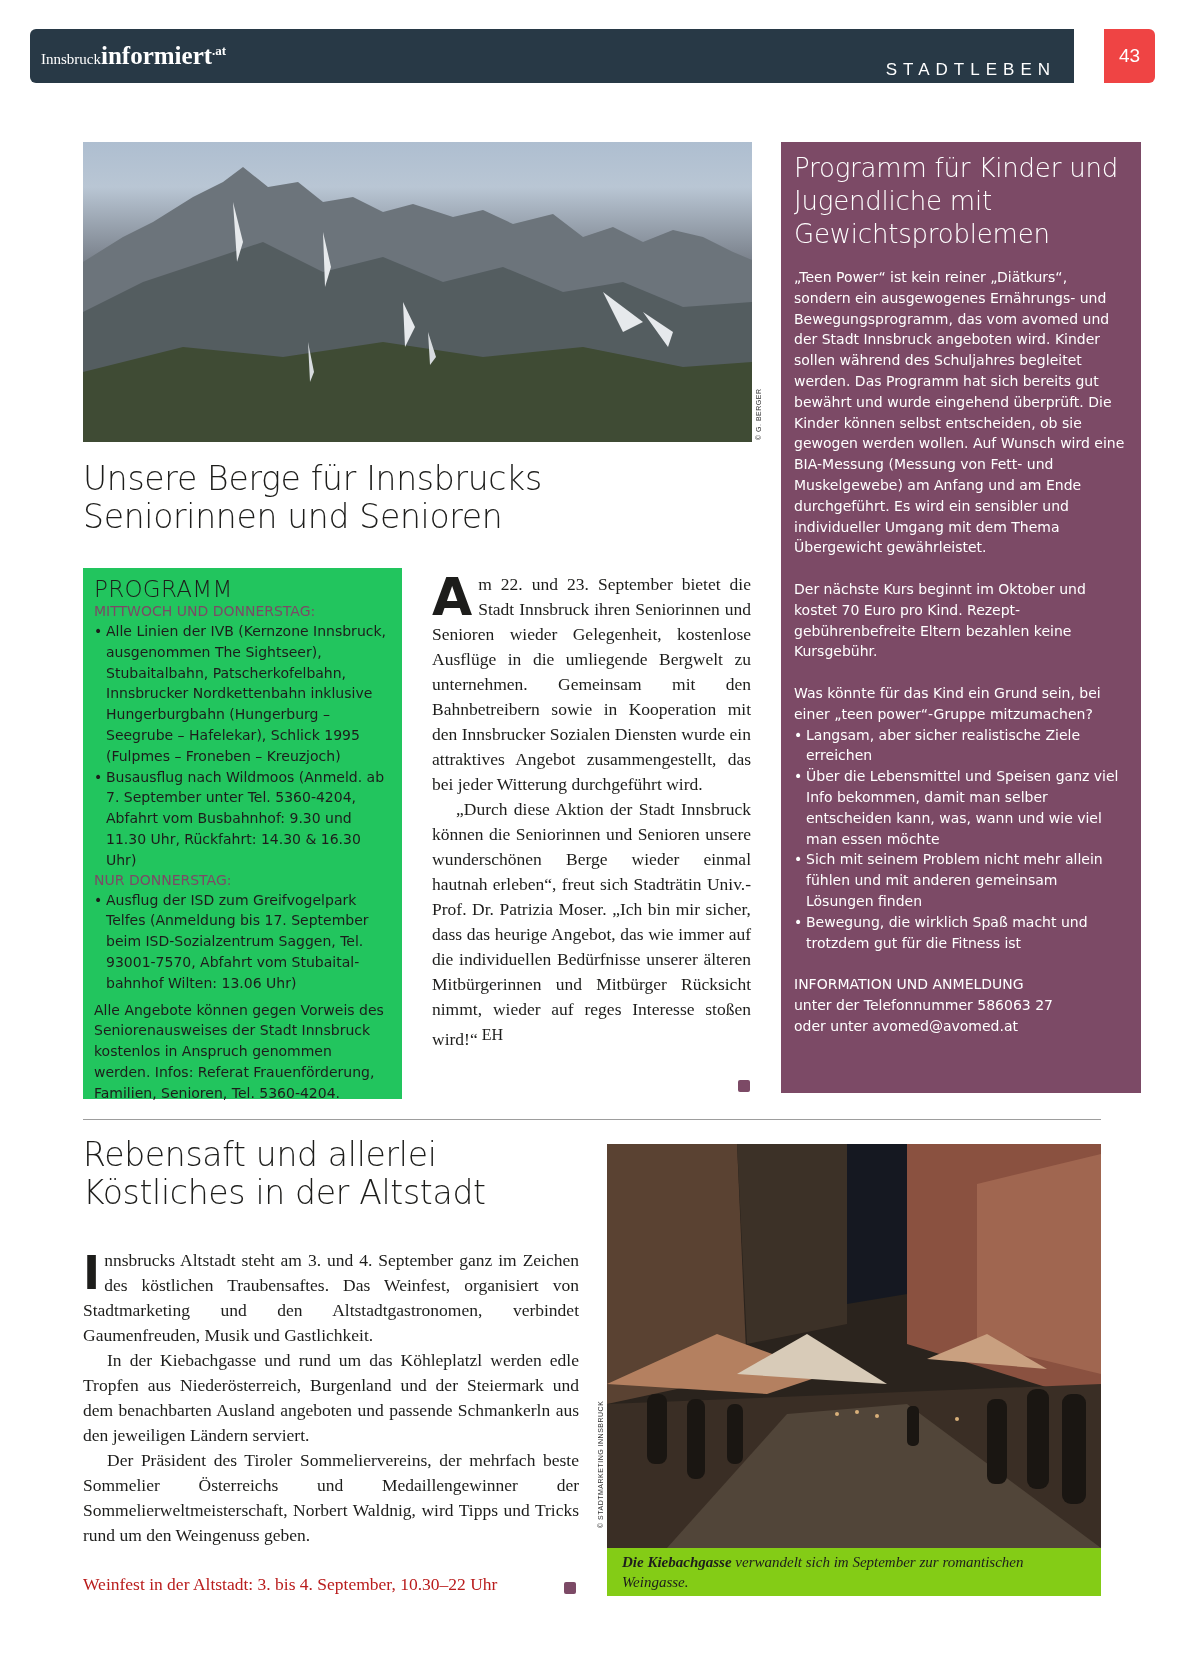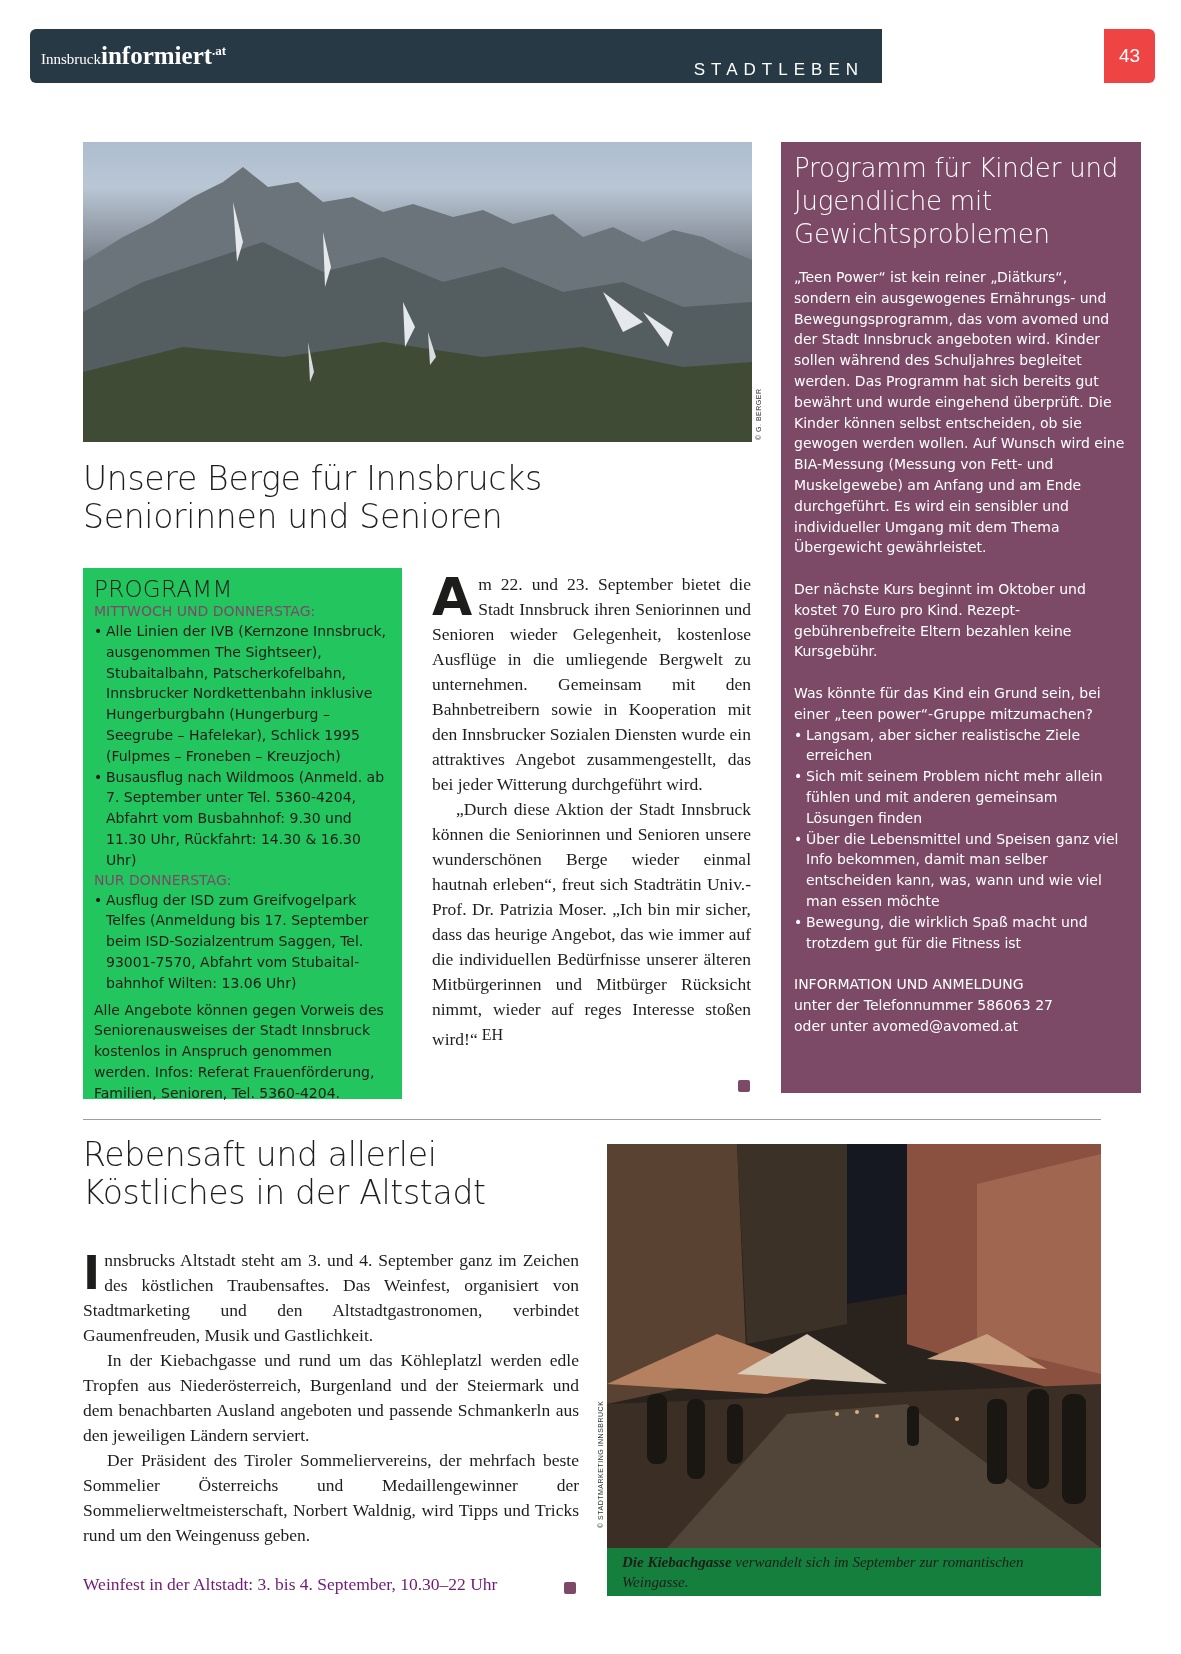--- a/index.html
+++ b/index.html
@@ -1,20 +1,20 @@
 <!DOCTYPE html>
 <html><head>
 <meta charset="utf-8">
 <style>
   * { box-sizing: border-box; margin: 0; padding: 0; }
   html, body { width: 1181px; height: 1654px; background: #ffffff; overflow: hidden; }
   body { position: relative; font-family: "Liberation Sans", sans-serif; color: #1d1d1b; }
 
   
-  .header { position: absolute; left: 30px; top: 29px; width: 852px; height: 54px; background: #283946; border-radius: 6px 0 0 6px; }
+  .header { position: absolute; left: 30px; top: 29px; width: 1044px; height: 54px; background: #283946; border-radius: 6px 0 0 6px; }
   .logo { position: absolute; left: 11px; top: 13px; color: #fff; font-family: "Liberation Serif", "DejaVu Serif", serif; white-space: nowrap; }
   .logo .l1 { font-size: 15px; }
   .logo .l2 { font-size: 25px; font-weight: bold; }
   .logo .l3 { font-size: 13px; vertical-align: 9px; font-weight: bold; }
   .section { position: absolute; right: 18px; top: 31px; color: #fff; font-size: 17px; letter-spacing: 6px; }
   .pagenum { position: absolute; left: 1104px; top: 29px; width: 51px; height: 54px; background: #ef4444; border-radius: 0 6px 6px 0; color: #fff; font-size: 19px; text-align: center; line-height: 54px; }
 
   
   .photo-mountain { position: absolute; left: 83px; top: 142px; width: 669px; height: 300px; overflow: hidden; background: linear-gradient(#aebed0 0%, #b9c6d4 15%, #79808a 40%, #5b6569 60%, #4c5a44 78%, #3e4d33 100%); }
   .credit { position: absolute; font-size: 7px; color: #333; transform: rotate(-90deg); transform-origin: left top; white-space: nowrap; letter-spacing: 0.5px; }
@@ -43,34 +43,34 @@
   .col-mid p + p { text-indent: 24px; }
   .dropcap { float: left; font-family: "DejaVu Sans", sans-serif; font-weight: bold; font-size: 52px; line-height: 44px; margin: 3px 6px 0 0; }
   .dropcap-i { float: left; font-family: "DejaVu Sans", sans-serif; font-weight: bold; font-size: 46px; line-height: 42px; margin: 4px 4px 0 0; }
   .sig { font-size: 16px; vertical-align: 5px; margin-left: 4px; }
   .endmark { display: inline-block; width: 12px; height: 12px; background: #7c4a66; border-radius: 2px; }
   .endmark-mid { position: absolute; left: 738px; top: 1080px; }
   .endmark-bot { position: absolute; left: 564px; top: 1582px; }
 
   .col-bottom { left: 83px; top: 1248px; width: 496px; }
   .col-bottom p + p { text-indent: 24px; }
-  .weinfest { position: absolute; left: 83px; top: 1574px; font-family: "Liberation Serif", serif; font-size: 17.5px; color: #701a75; }
+  .weinfest { position: absolute; left: 83px; top: 1574px; font-family: "Liberation Serif", serif; font-size: 17.5px; color: #b91c1c; }
 
   
   .sidebar { position: absolute; left: 781px; top: 142px; width: 360px; height: 951px; background: #7c4a66; color: #fff; padding: 10px 13px 0 13px; font-family: "DejaVu Sans", sans-serif; font-size: 14px; line-height: 20.8px; }
   .sidebar .stitle { font-size: 26px; line-height: 33px; font-weight: 300; margin-bottom: 16px; letter-spacing: -0.2px; }
   .sidebar p { margin-bottom: 20.8px; }
   .sidebar ul { list-style: none; margin-bottom: 20.8px; }
   .sidebar li { position: relative; padding-left: 12px; }
   .sidebar li::before { content: "•"; position: absolute; left: 0; }
   .sidebar .info-head { }
 
   .divider { position: absolute; left: 83px; top: 1119px; width: 1018px; height: 1px; background: #9d9d9d; }
 
-  .caption { position: absolute; left: 607px; top: 1548px; width: 494px; height: 48px; background: #15803d; padding: 4px 15px; font-family: "Liberation Serif", serif; font-style: italic; font-size: 15px; line-height: 20px; color: #1d1d1b; }
+  .caption { position: absolute; left: 607px; top: 1548px; width: 494px; height: 48px; background: #84cc16; padding: 4px 15px; font-family: "Liberation Serif", serif; font-style: italic; font-size: 15px; line-height: 20px; color: #1d1d1b; }
   .caption b { font-weight: bold; }
 </style>
 </head>
 <body>
 
 <div class="header">
   <div class="logo">
     <span class="l1">Innsbruck</span><span class="l2">informiert</span><span class="l3">.at</span>
   </div>
   <div class="section">STADTLEBEN</div>
@@ -110,22 +110,22 @@
 </div>
 <span class="endmark endmark-mid"></span>
 
 <div class="sidebar">
   <div class="stitle">Programm für Kinder und Jugendliche mit Gewichtsproblemen</div>
   <p>„Teen Power“ ist kein reiner „Diätkurs“, sondern ein ausgewogenes Ernäh­rungs- und Bewegungsprogramm, das vom avomed und der Stadt Innsbruck angeboten wird. Kinder sollen während des Schuljahres begleitet werden. Das Programm hat sich bereits gut bewährt und wurde eingehend überprüft. Die Kinder können selbst entscheiden, ob sie gewogen werden wollen. Auf Wunsch wird eine BIA-Messung (Messung von Fett- und Muskelgewebe) am Anfang und am Ende durchgeführt. Es wird ein sen­sibler und individueller Umgang mit dem Thema Übergewicht gewährleistet.</p>
   <p>Der nächste Kurs beginnt im Oktober und kostet 70 Euro pro Kind. Rezept­gebührenbefreite Eltern bezahlen keine Kursgebühr.</p>
   <p style="margin-bottom:0">Was könnte für das Kind ein Grund sein, bei einer „teen power“-Gruppe mitzumachen?</p>
   <ul>
     <li>Langsam, aber sicher realistische Ziele erreichen</li>
+    <li>Über die Lebensmittel und Speisen ganz viel Info bekommen, damit man selber entscheiden kann, was, wann und wie viel man essen möchte</li>
     <li>Sich mit seinem Problem nicht mehr allein fühlen und mit anderen gemein­sam Lösungen finden</li>
-    <li>Über die Lebensmittel und Speisen ganz viel Info bekommen, damit man selber entscheiden kann, was, wann und wie viel man essen möchte</li>
     <li>Bewegung, die wirklich Spaß macht und trotzdem gut für die Fitness ist</li>
   </ul>
   <div class="info-head">INFORMATION UND ANMELDUNG</div>
   <div>unter der Telefonnummer 586063 27</div>
   <div>oder unter avomed@avomed.at</div>
 </div>
 
 <div class="divider"></div>
 
 <h1 class="headline h-reben">Rebensaft und allerlei Köstliches in der Altstadt</h1>

